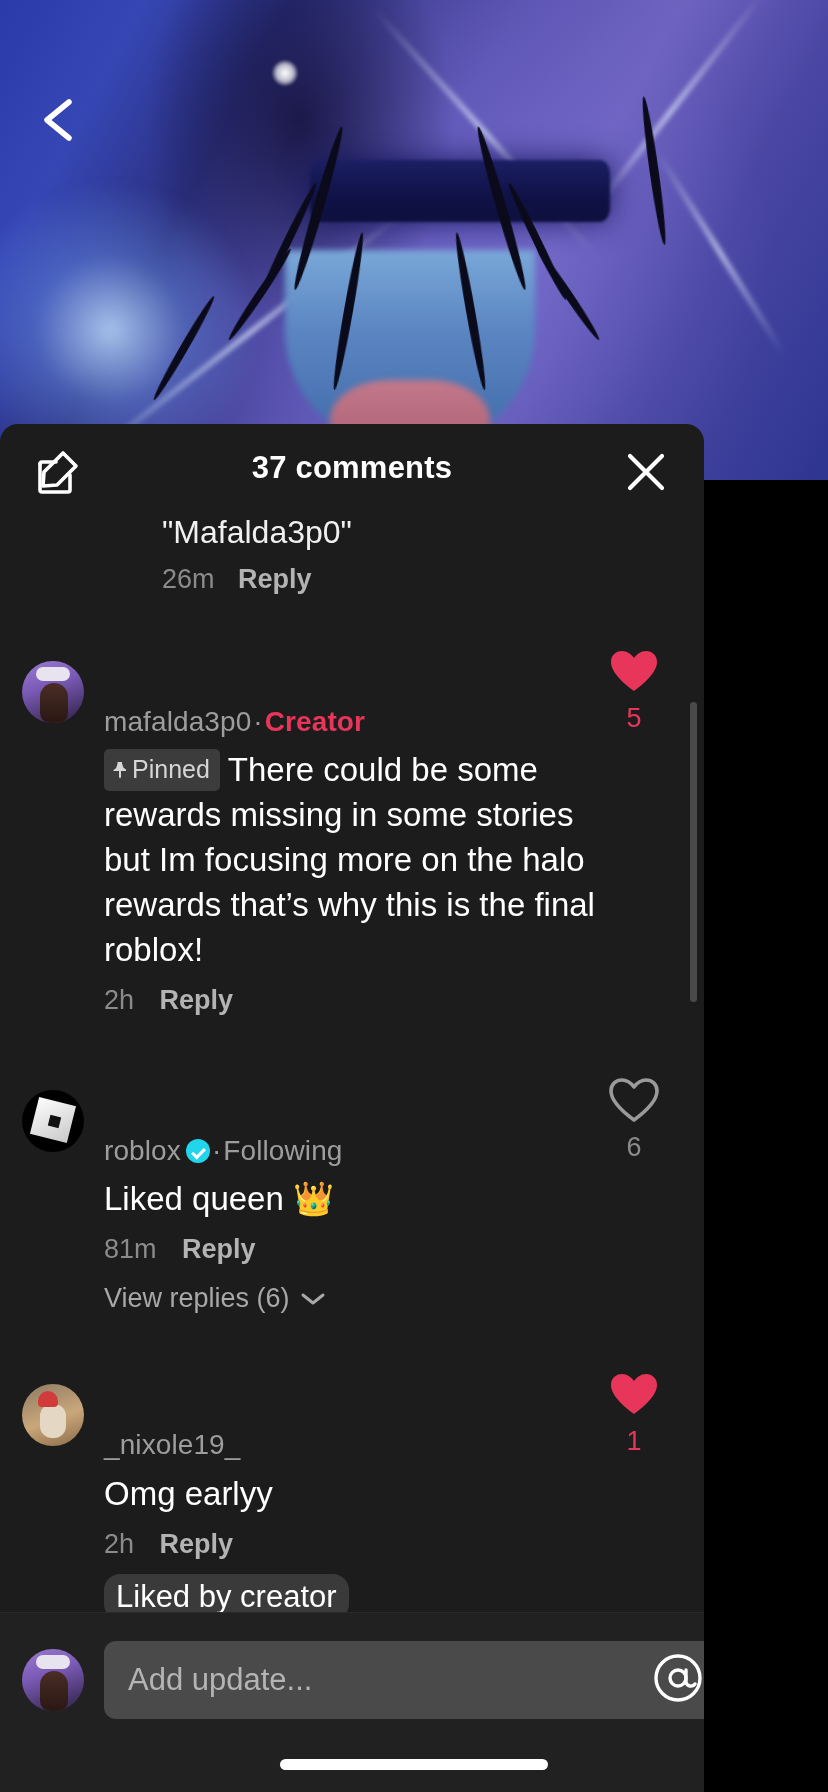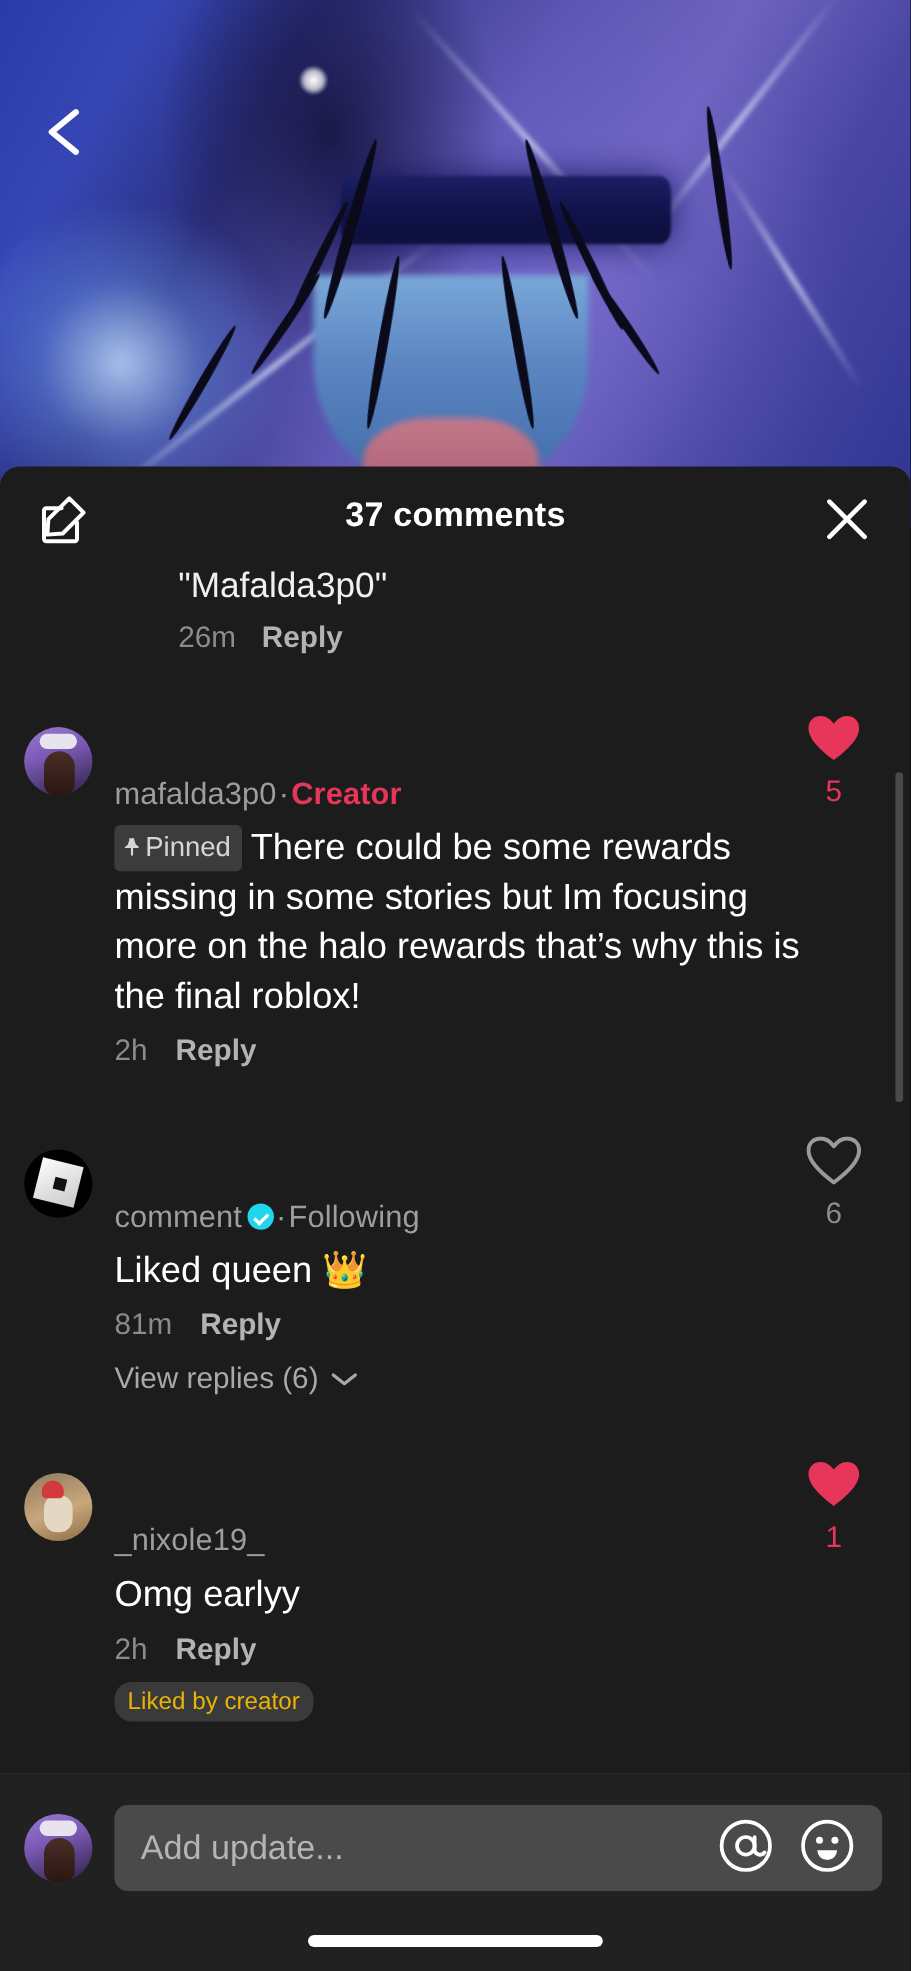--- a/index.html
+++ b/index.html
@@ -74,21 +74,21 @@
   .batt { position:relative; width:50px; height:25px; border:2.5px solid #fff; border-radius:7px; }
   .batt .fill { position:absolute; left:2px; top:2px; bottom:2px; width:24px; background:#fff; border-radius:4px; }
   .batt .cap { position:absolute; right:-7px; top:7px; width:4px; height:9px; background:rgba(255,255,255,.55); border-radius:0 3px 3px 0; }
 
   
   .back-btn { position:absolute; left:28px; top:88px; width:64px; height:64px; z-index:40; }
   .back-btn svg { display:block; }
 
   
   .sheet {
-    position:absolute; left:0; top:424px; width:828px; height:1368px;
+    position:absolute; left:0; top:424px; width:704px; height:1368px;
     background:#1c1c1c; border-radius:18px 18px 0 0; z-index:20; overflow:hidden;
   }
   .sheet-header { position:relative; height:88px; }
   .compose-icon { position:absolute; left:30px; top:20px; width:56px; height:56px; }
   .sheet-title {
     position:absolute; left:0; right:0; top:26px; text-align:center;
     color:#fff; font-size:31px; font-weight:600; letter-spacing:.2px;
   }
   .close-icon { position:absolute; right:32px; top:22px; width:52px; height:52px; }
 
@@ -123,22 +123,22 @@
   }
   .ctext { margin-top:10px; color:#fff; font-size:33px; line-height:1.36; word-wrap:break-word; }
   .pinned-badge {
     display:inline-block; background:#3c3c3c; color:#d6d6d6; font-size:25px;
     border-radius:5px; padding:3px 10px 4px 8px; margin-right:8px; vertical-align:3px;
   }
   .pin-glyph { display:inline-block; margin-right:4px; vertical-align:-1px; }
   .cmeta { margin-top:12px; color:#8b8b8b; font-size:27px; }
   .cmeta .reply { color:#b3b3b3; font-weight:600; margin-left:18px; }
   .liked-badge {
-    display:inline-block; margin-top:14px; background:#3a3a3a; color:#eab308;
-    font-size:22px; border-radius:16px; padding:5px 12px;
+    display:inline-block; margin-top:14px; background:#3a3a3a; color:#ffffff;
+    font-size:31px; border-radius:16px; padding:5px 12px;
   }
   .viewreplies {
     margin-top:18px; color:#a8a8a8; font-size:27px; font-weight:500;
     display:flex; align-items:center; gap:10px;
   }
   .likebox { position:absolute; right:26px; top:18px; width:88px; text-align:center; }
   .likebox .cnt { margin-top:4px; font-size:27px; color:#8b8b8b; }
   .likebox.liked .cnt { color:#e8365a; }
 
   
@@ -277,21 +277,21 @@
         </div>
       </div>
 
       <div class="comment" style="margin-top:40px;">
         <div class="avatar av-roblox">
           <span class="sq"></span>
             <span class="hole"></span>
         </div>
         <div class="cbody">
           <div class="uname">
-            <span>comment</span><span class="verified"></span><span class="dot">·</span><span>Following</span>
+            <span>roblox</span><span class="verified"></span><span class="dot">·</span><span>Following</span>
           </div>
           <div class="ctext">Liked queen 👑</div>
           <div class="cmeta">
             <span>81m</span>
             <span class="reply">Reply</span>
           </div>
           <div class="viewreplies">
             <span>View replies (6)</span>
             <svg width="26" height="16" viewBox="0 0 26 16">
               <path d="M3 4 L13 12 L23 4" fill="none" stroke="#a8a8a8" stroke-width="3" stroke-linecap="round" stroke-linejoin="round"></path>

